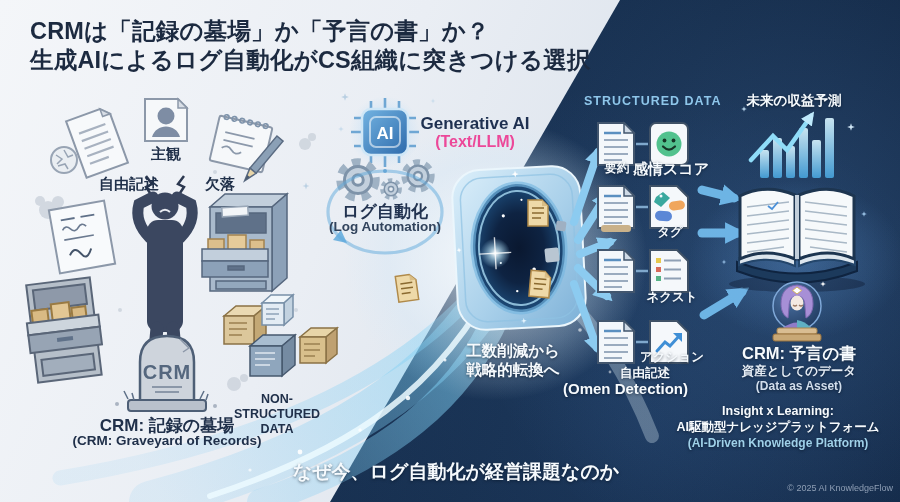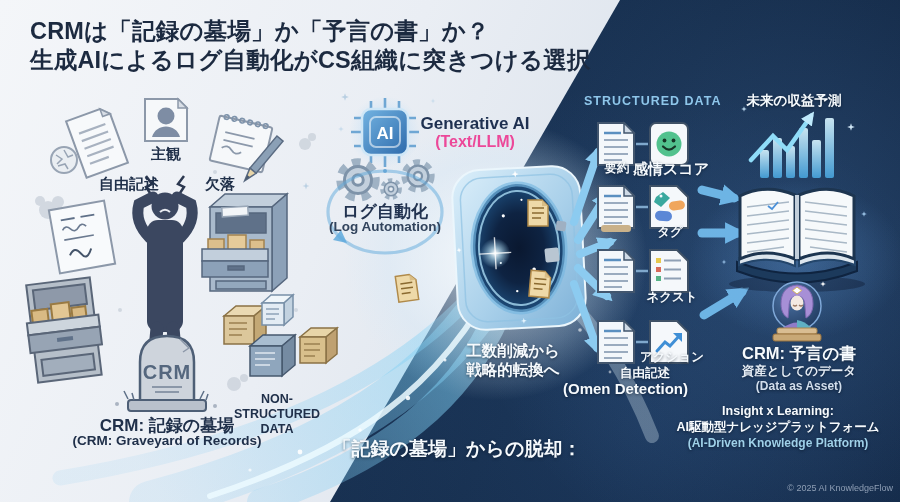--- a/index.html
+++ b/index.html
@@ -464,16 +464,16 @@
   <div class="t c wh" style="left:608px;top:365px;width:74px;font-size:12.5px;">自由記述</div>
   <div class="t c wh" style="left:563px;top:380px;width:118px;font-size:15px;">(Omen Detection)</div>
 
   <div class="t c wh" style="left:729px;top:343px;width:140px;font-size:16.5px;">CRM: 予言の書</div>
   <div class="t c" style="left:729px;top:363px;width:140px;font-size:12.5px;color:#e6edf5;text-shadow:0 1px 3px rgba(4,14,30,.55);">資産としてのデータ</div>
   <div class="t c" style="left:729px;top:379px;width:140px;font-size:12px;color:#d2deec;text-shadow:0 1px 3px rgba(4,14,30,.55);">(Data as Asset)</div>
   <div class="t c wh" style="left:668px;top:404px;width:220px;font-size:12.5px;">Insight x Learning:</div>
   <div class="t c wh" style="left:662px;top:419px;width:232px;font-size:12.5px;">AI駆動型ナレッジプラットフォーム</div>
   <div class="t c" style="left:662px;top:436px;width:232px;font-size:12px;color:#9fd0e8;text-shadow:0 1px 3px rgba(4,14,30,.55);">(AI-Driven Knowledge Platform)</div>
 
-  <div class="t c wh" style="left:297px;top:436px;width:320px;font-size:19px;">「記録の墓場」からの脱却：</div>
+  <div class="t c wh" style="left:276px;top:459px;width:360px;font-size:19px;">なぜ今、ログ自動化が経営課題なのか</div>
 
   <div class="t cap" style="left:760px;top:483px;width:133px;font-size:9px;text-align:right;font-weight:normal;">© 2025 AI KnowledgeFlow</div>
 </div>
 
 </body></html>

